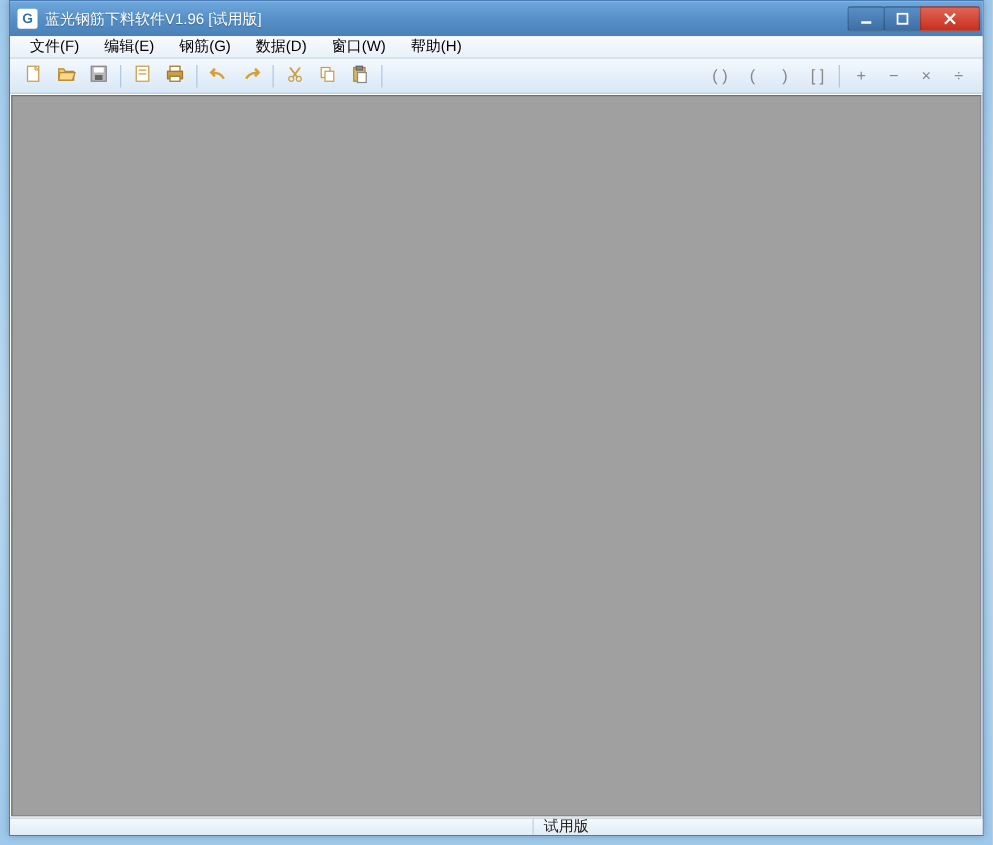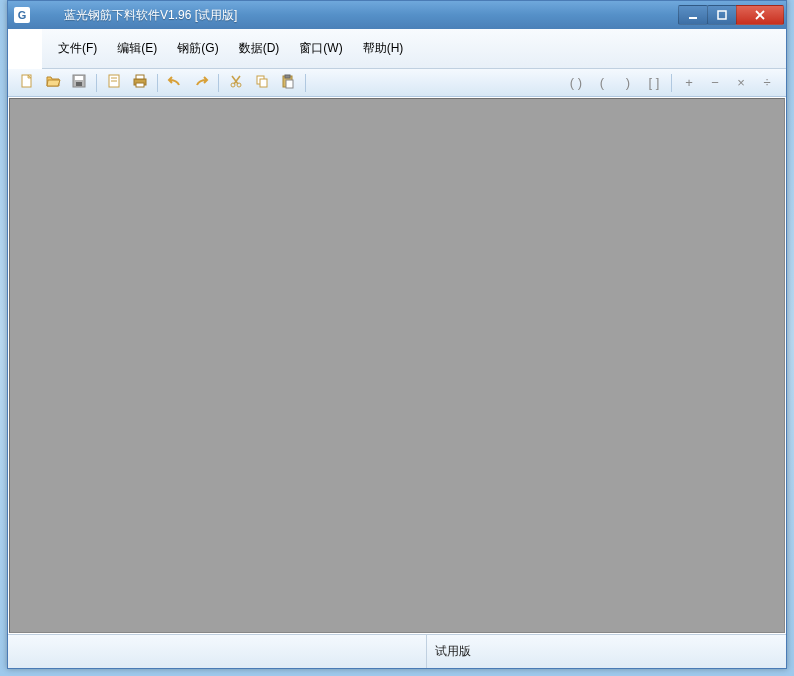--- a/index.html
+++ b/index.html
@@ -39,21 +39,21 @@
       background: #fff;
       border-radius: 2px;
       margin-right: 6px;
       display: flex;
       align-items: center;
       justify-content: center;
       color: #3a70a8;
       font-weight: bold;
       font-size: 11px;
     }
-    .titlebar .title { flex: 1; text-shadow: 0 1px 1px rgba(0,0,0,0.3); margin-left: 28px; }
+    .titlebar .title { flex: 1; text-shadow: 0 1px 1px rgba(0,0,0,0.3); }
     .win-controls { display: flex; gap: 0; }
     .win-btn {
       width: 30px;
       height: 20px;
       display: flex;
       align-items: center;
       justify-content: center;
       border: 1px solid rgba(0,0,0,0.2);
       border-radius: 2px;
       margin-left: -1px;
@@ -63,27 +63,26 @@
       color: #fff;
     }
     .win-btn.close {
       width: 48px;
       background: linear-gradient(to bottom, #e06555, #c83020);
       color: #fff;
       border-radius: 0 2px 2px 0;
     }
     .win-btn svg { width: 10px; height: 10px; }
     .menubar {
-      height: 40px;
+      height: 18px;
       background: linear-gradient(to bottom, #f8fbfe, #e8f0f8);
       border-bottom: 1px solid #c0d0e0;
       display: flex;
       align-items: center;
       padding: 0 6px;
-      margin-left: 34px;
     }
     .menu-item {
       padding: 2px 10px;
       cursor: default;
       color: #000;
     }
     .toolbar {
       height: 28px;
       background: linear-gradient(to bottom, #f4f9fe 0%, #e6f0fa 50%, #d8e8f5 100%);
       border-bottom: 1px solid #b0c8e0;
@@ -116,21 +115,21 @@
     }
     .workspace {
       flex: 1;
       background: #A0A0A0;
       border: 1px solid #888;
       border-top-color: #707070;
       border-left-color: #707070;
       margin: 1px;
     }
     .statusbar {
-      height: 34px;
+      height: 14px;
       background: linear-gradient(to bottom, #f4f9fe, #e0ecf6);
       border-top: 1px solid #c0d0e0;
       display: flex;
       font-size: 12px;
       color: #222;
     }
     .status-cell {
       border-left: 1px solid #c0d0e0;
       padding: 0 8px;
       height: 100%;

